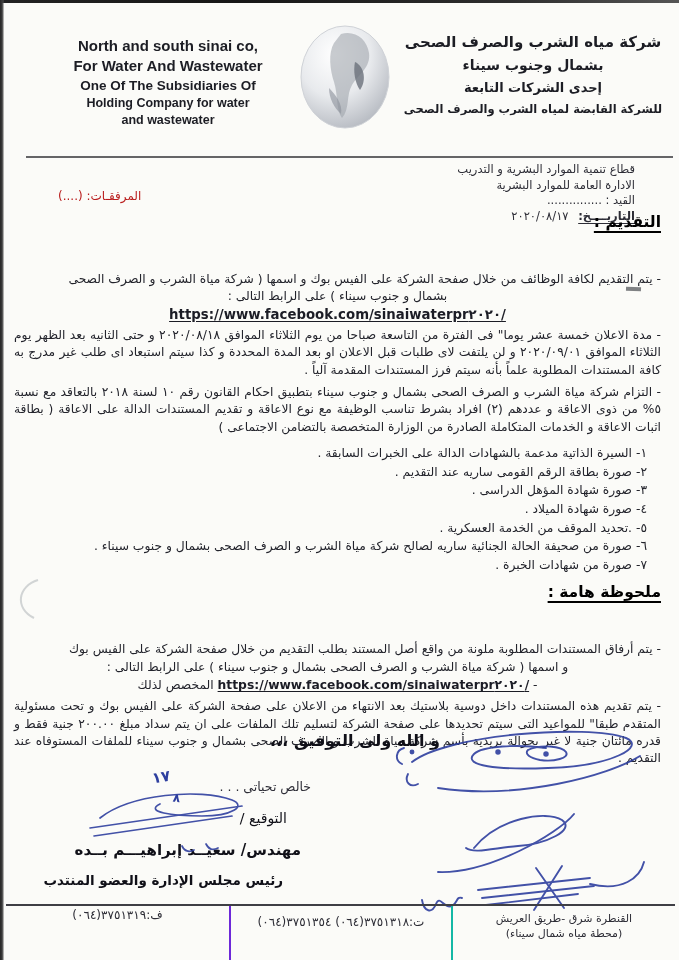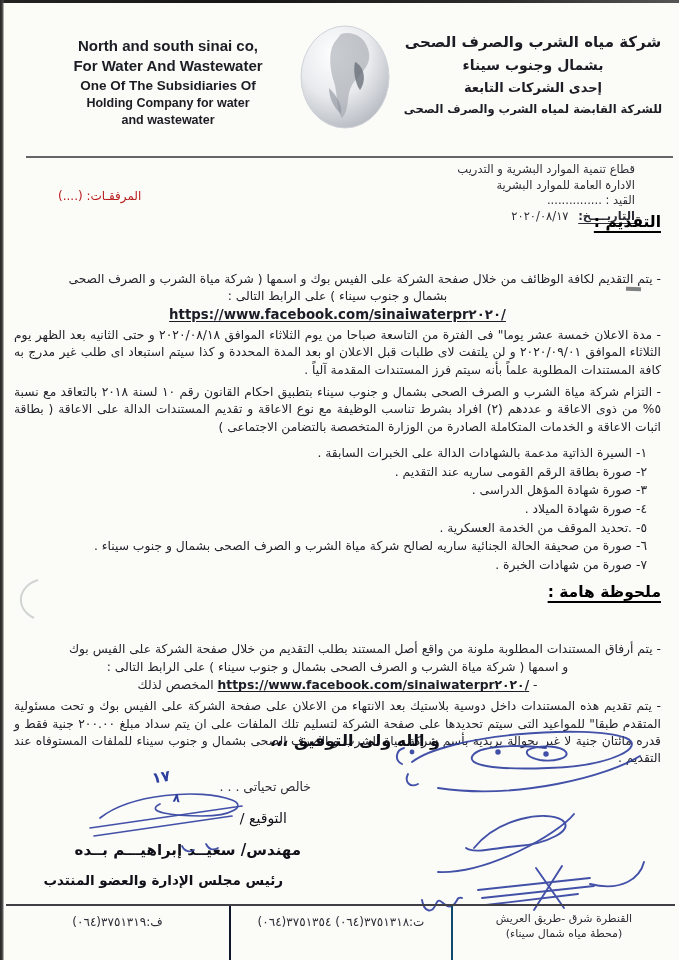--- a/index.html
+++ b/index.html
@@ -46,23 +46,23 @@
   .sig-greet{position:absolute;top:779px;right:368px;font-size:12.5px;color:#2d2d36;white-space:nowrap;}
   .sig-label{position:absolute;top:810px;right:392px;font-weight:400;font-size:14px;color:#101018;white-space:nowrap;}
   .sig-name{position:absolute;top:841px;right:378px;font-weight:800;font-size:15px;color:#101018;white-space:nowrap;}
   .sig-title{position:absolute;top:872px;right:396px;font-weight:800;font-size:13.5px;color:#101018;white-space:nowrap;}
   .scribble{position:absolute;pointer-events:none;}
   .hand-note{position:absolute;color:#2e3f9f;font-size:15px;font-weight:600;transform:rotate(-10deg);}
   .hand-note2{position:absolute;color:#2e3f9f;font-size:12px;font-weight:600;transform:rotate(6deg);}
   
   .footer{position:absolute;left:6px;right:4px;top:904px;bottom:0;border-top:2px solid #3f3f45;
           display:flex;direction:rtl;}
-  .f-addr{width:222px;border-left:2px solid #0c4a6e;text-align:center;font-size:11px;line-height:15px;padding-top:5px;color:#2d2d36;}
-  .f-tel{width:220px;border-left:2px solid #0f172a;text-align:center;font-size:12px;padding-top:9px;color:#2d2d36;}
-  .f-fax{flex:1;text-align:center;font-size:12px;padding-top:9px;color:#2d2d36;}
+  .f-addr{width:222px;border-left:2px solid #14b8a6;text-align:center;font-size:11px;line-height:15px;padding-top:5px;color:#2d2d36;}
+  .f-tel{width:220px;border-left:2px solid #6d28d9;text-align:center;font-size:12px;padding-top:9px;color:#2d2d36;}
+  .f-fax{flex:1;text-align:center;font-size:12px;padding-top:2px;color:#2d2d36;}
   
   .mark-c{position:absolute;left:6px;top:574px;}
   .mark-dash{position:absolute;right:38px;top:287px;width:15px;height:4px;background:#55585c;opacity:.75;transform:rotate(2deg);}
 </style>
 </head>
 <body>
 
 <div class="page">
   <div class="edge-top"></div>
   <div class="edge-left"></div>

